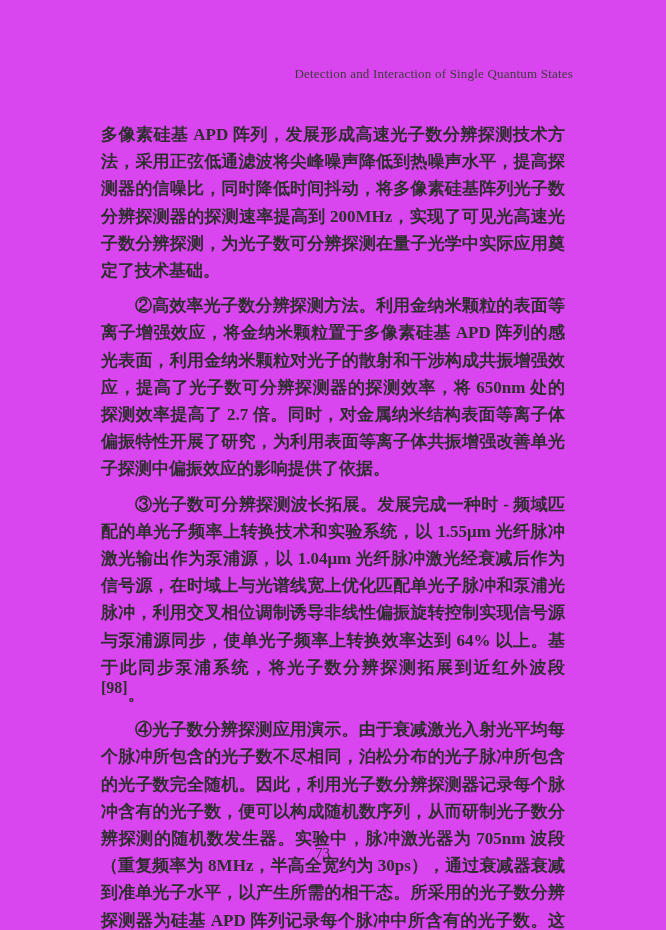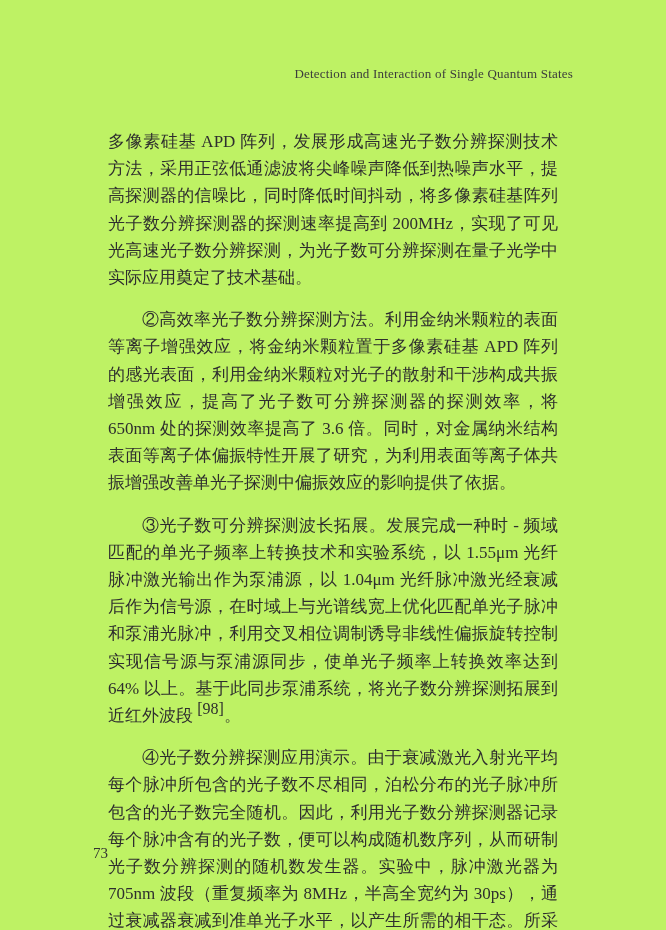--- a/index.html
+++ b/index.html
@@ -4,21 +4,21 @@
 <style>
   html, body {
     margin: 0;
     padding: 0;
     background: #ffffff;
   }
   .page {
     position: relative;
     width: 666px;
     height: 930px;
-    background: #bef264;
+    background: #d946ef;
     font-family: "Liberation Serif", "DejaVu Serif", serif;
     overflow: hidden;
   }
   .running-header {
     position: absolute;
     top: 66px;
     left: 93px;
     right: 93px;
     text-align: right;
     font-size: 13px;
@@ -29,54 +29,55 @@
     position: absolute;
     top: 113px;
     left: 93px;
     width: 480px;
     font-size: 17px;
     line-height: 27.2px;
     color: #2e2e2e;
     text-align: justify;
   }
   .para {
-    margin: 15px;
+    margin: 8px;
     padding: 0;
     text-indent: 2em;
+    font-weight: bold;
   }
   .para.no-indent {
     text-indent: 0;
   }
   sup.ref {
     font-size: 16px;
     line-height: 0;
     vertical-align: super;
   }
   .page-number {
     position: absolute;
     top: 845px;
     left: 93px;
     right: 114px;
-    text-align: left;
+    text-align: center;
     font-size: 15px;
     color: #333333;
   }
 </style>
 </head>
 <body>
 
 <div class="page">
 
   <div class="running-header">Detection and Interaction of Single Quantum States</div>
 
   <div class="body-text">
 
     <p class="para no-indent">多像素硅基 APD 阵列，发展形成高速光子数分辨探测技术方法，采用正弦低通滤波将尖峰噪声降低到热噪声水平，提高探测器的信噪比，同时降低时间抖动，将多像素硅基阵列光子数分辨探测器的探测速率提高到 200MHz，实现了可见光高速光子数分辨探测，为光子数可分辨探测在量子光学中实际应用奠定了技术基础。</p>
 
-    <p class="para">②高效率光子数分辨探测方法。利用金纳米颗粒的表面等离子增强效应，将金纳米颗粒置于多像素硅基 APD 阵列的感光表面，利用金纳米颗粒对光子的散射和干涉构成共振增强效应，提高了光子数可分辨探测器的探测效率，将 650nm 处的探测效率提高了 3.6 倍。同时，对金属纳米结构表面等离子体偏振特性开展了研究，为利用表面等离子体共振增强改善单光子探测中偏振效应的影响提供了依据。</p>
+    <p class="para">②高效率光子数分辨探测方法。利用金纳米颗粒的表面等离子增强效应，将金纳米颗粒置于多像素硅基 APD 阵列的感光表面，利用金纳米颗粒对光子的散射和干涉构成共振增强效应，提高了光子数可分辨探测器的探测效率，将 650nm 处的探测效率提高了 2.7 倍。同时，对金属纳米结构表面等离子体偏振特性开展了研究，为利用表面等离子体共振增强改善单光子探测中偏振效应的影响提供了依据。</p>
 
     <p class="para"><span>③光子数可分辨探测波长拓展。发展完成一种时 - 频域匹配的单光子频率上转换技术和实验系统，以 1.55μm 光纤脉冲激光输出作为泵浦源，以 1.04μm 光纤脉冲激光经衰减后作为信号源，在时域上与光谱线宽上优化匹配单光子脉冲和泵浦光脉冲，利用交叉相位调制诱导非线性偏振旋转控制实现信号源与泵浦源同步，使单光子频率上转换效率达到 64% 以上。基于此同步泵浦系统，将光子数分辨探测拓展到近红外波段 </span><sup class="ref">[98]</sup><span>。</span></p>
 
     <p class="para">④光子数分辨探测应用演示。由于衰减激光入射光平均每个脉冲所包含的光子数不尽相同，泊松分布的光子脉冲所包含的光子数完全随机。因此，利用光子数分辨探测器记录每个脉冲含有的光子数，便可以构成随机数序列，从而研制光子数分辨探测的随机数发生器。实验中，脉冲激光器为 705nm 波段（重复频率为 8MHz，半高全宽约为 30ps），通过衰减器衰减到准单光子水平，以产生所需的相干态。所采用的光子数分辨探测器为硅基 APD 阵列记录每个脉冲中所含有的光子数。这种量子随机数发生器既保证了随机源的绝对可靠性，又提高了有效随机数产生的效率和速率。</p>
 
   </div>
 
   <div class="page-number">73</div>
 
 </div>

